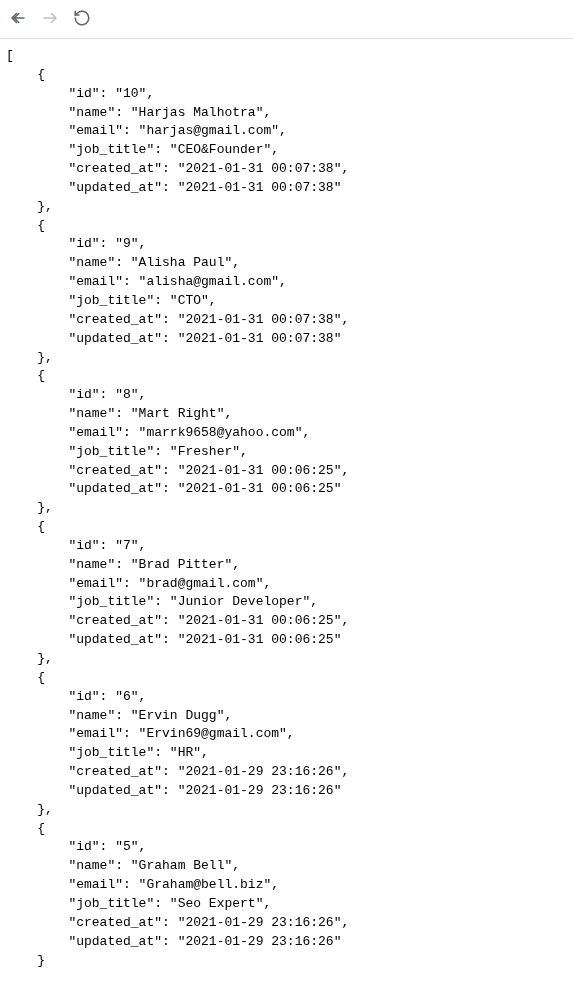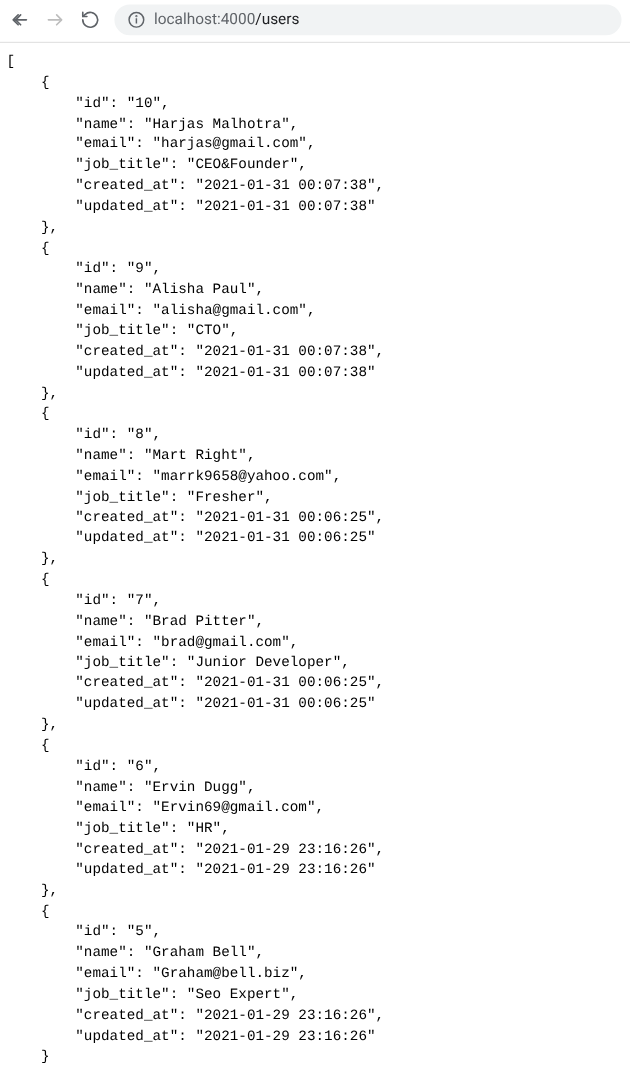--- a/index.html
+++ b/index.html
@@ -102,32 +102,20 @@
       <line x1="4" y1="12" x2="19" y2="12"></line>
       <polyline points="14 6 20 12 14 18"></polyline>
     </svg>
   </div>
   <div class="nav-icon">
     <svg viewBox="0 0 24 24" fill="none" stroke="currentColor" stroke-width="2" stroke-linecap="round" stroke-linejoin="round">
       <path d="M3 12a9 9 0 1 0 3-6.7L3 8"></path>
       <polyline points="3 3 3 8 8 8"></polyline>
     </svg>
   </div>
-  <div class="address-bar">
-    <div class="info-icon">
-      <svg viewBox="0 0 24 24" fill="none" stroke="currentColor" stroke-width="2">
-        <circle cx="12" cy="12" r="10"></circle>
-        <line x1="12" y1="10" x2="12" y2="17"></line>
-        <circle cx="12" cy="7" r="0.5" fill="currentColor"></circle>
-      </svg>
-    </div>
-    <span class="url-text">
-      <span class="url-host">localhost:4000</span><span class="url-path">/users</span>
-    </span>
-  </div>
 </div>
 <div class="separator"></div>
 
 <div class="content" id="json-output">[
     {
         "id": "10",
         "name": "Harjas Malhotra",
         "email": "harjas@gmail.com",
         "job_title": "CEO&amp;Founder",
         "created_at": "2021-01-31 00:07:38",

